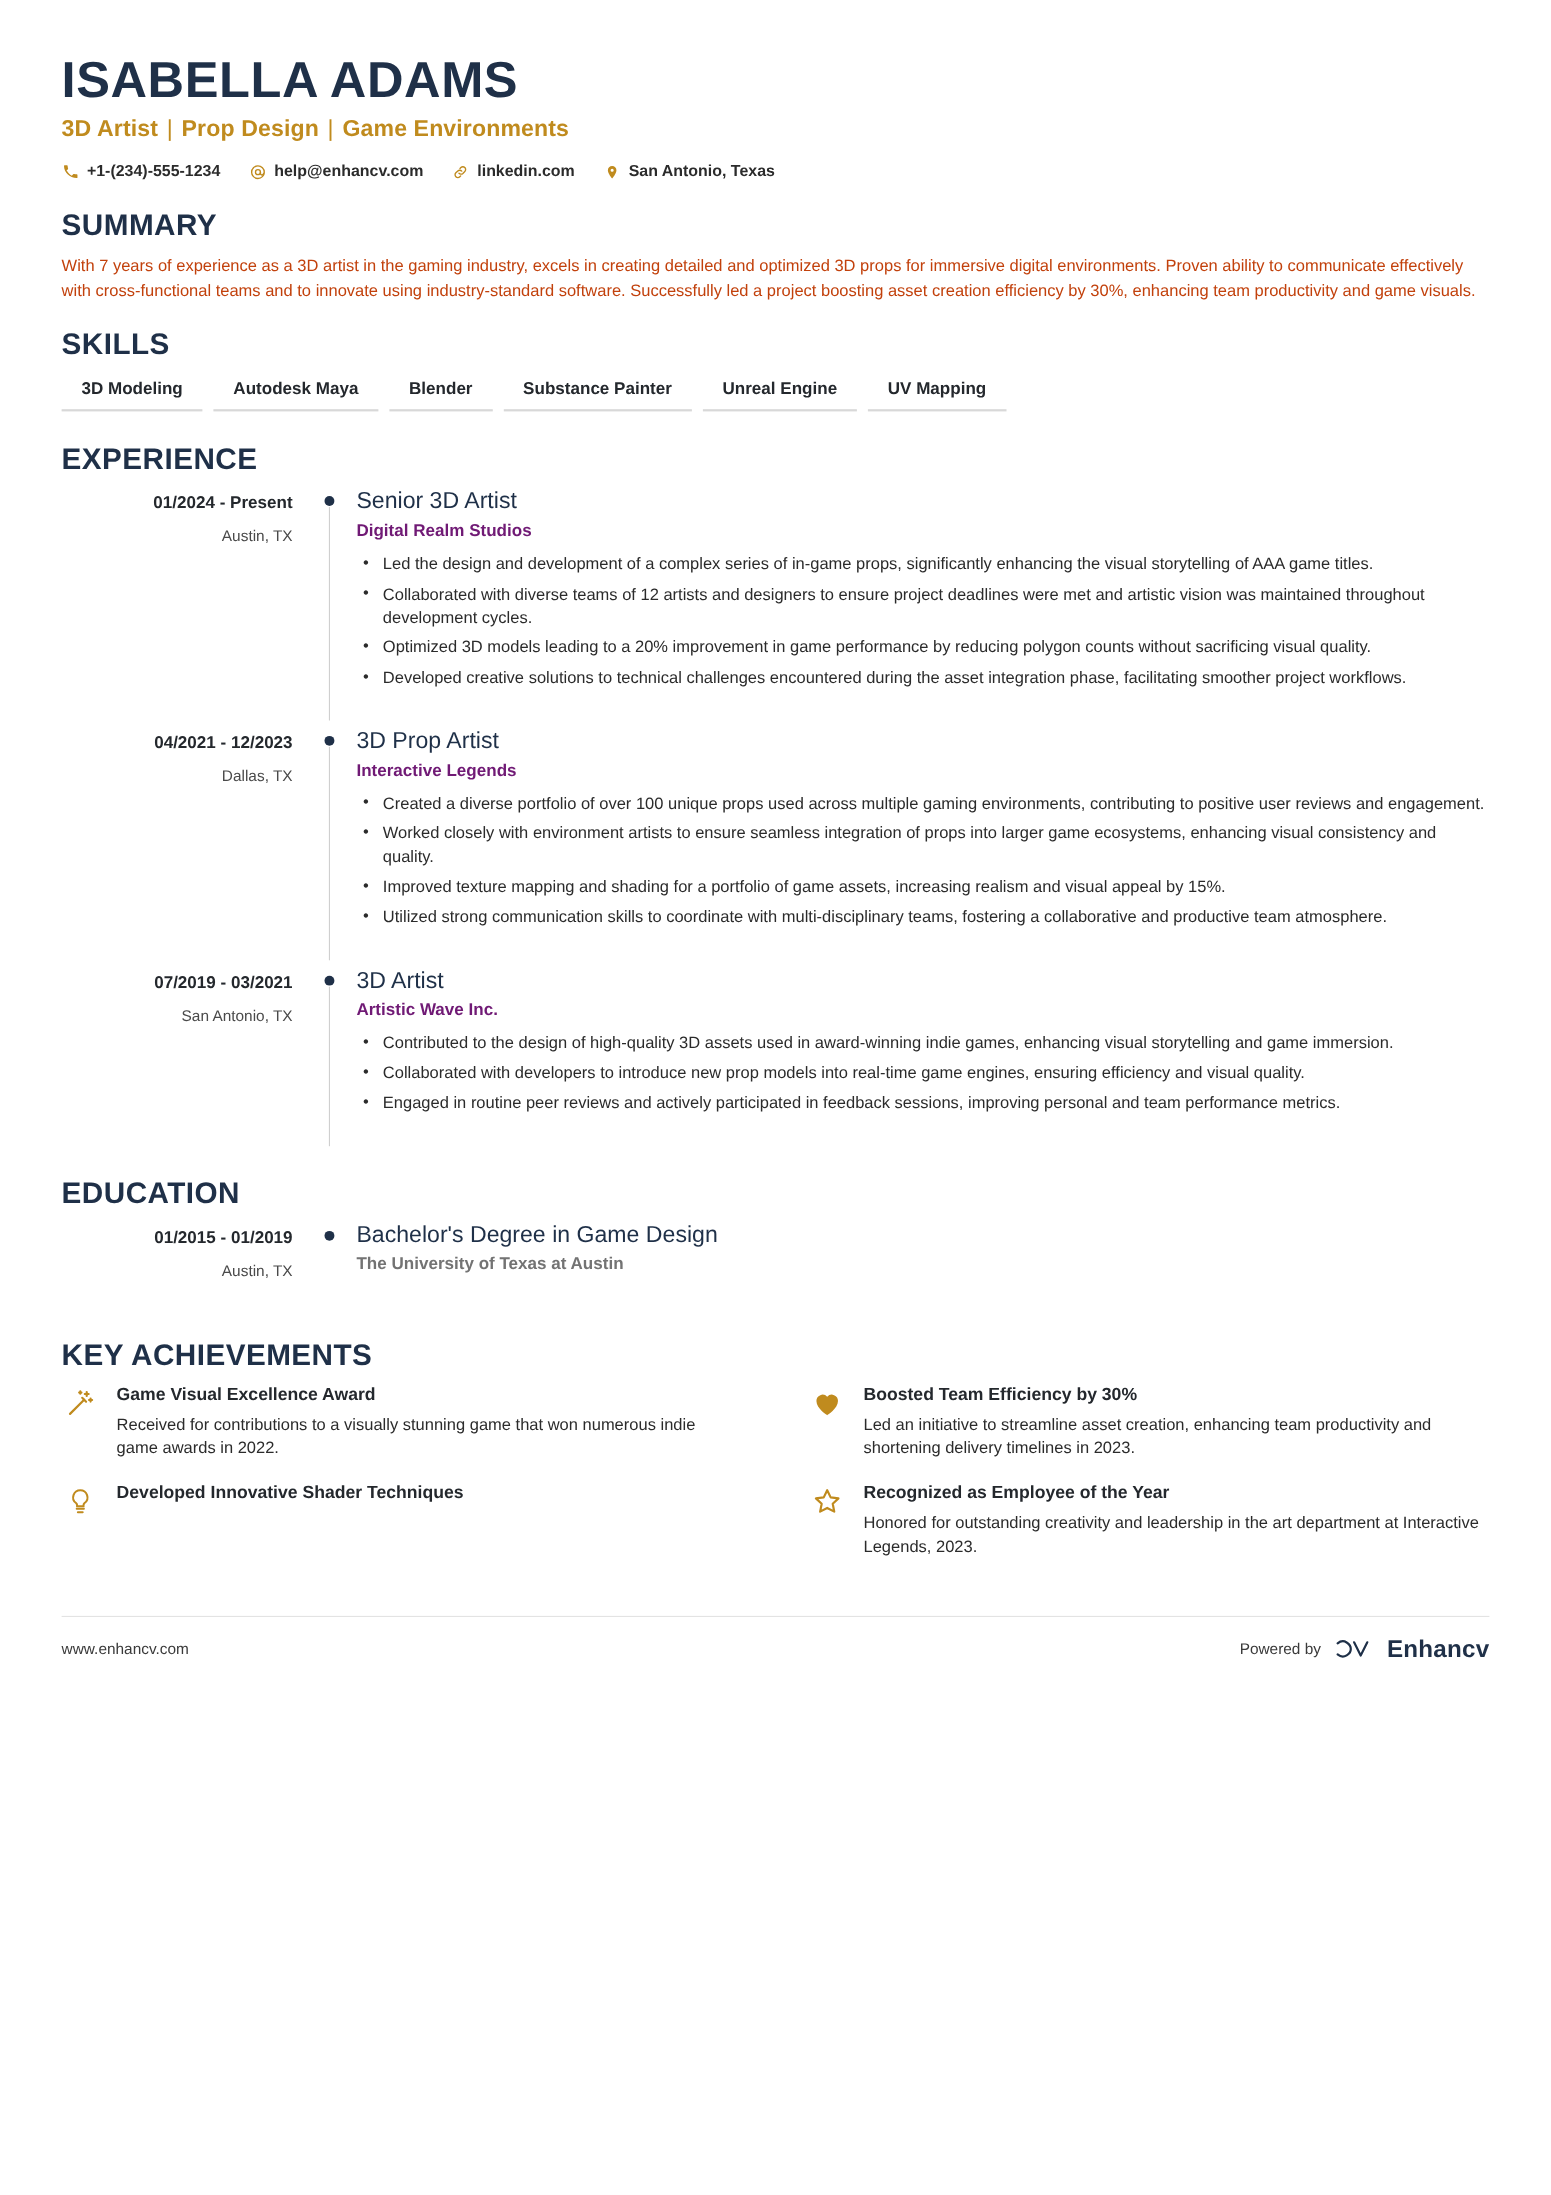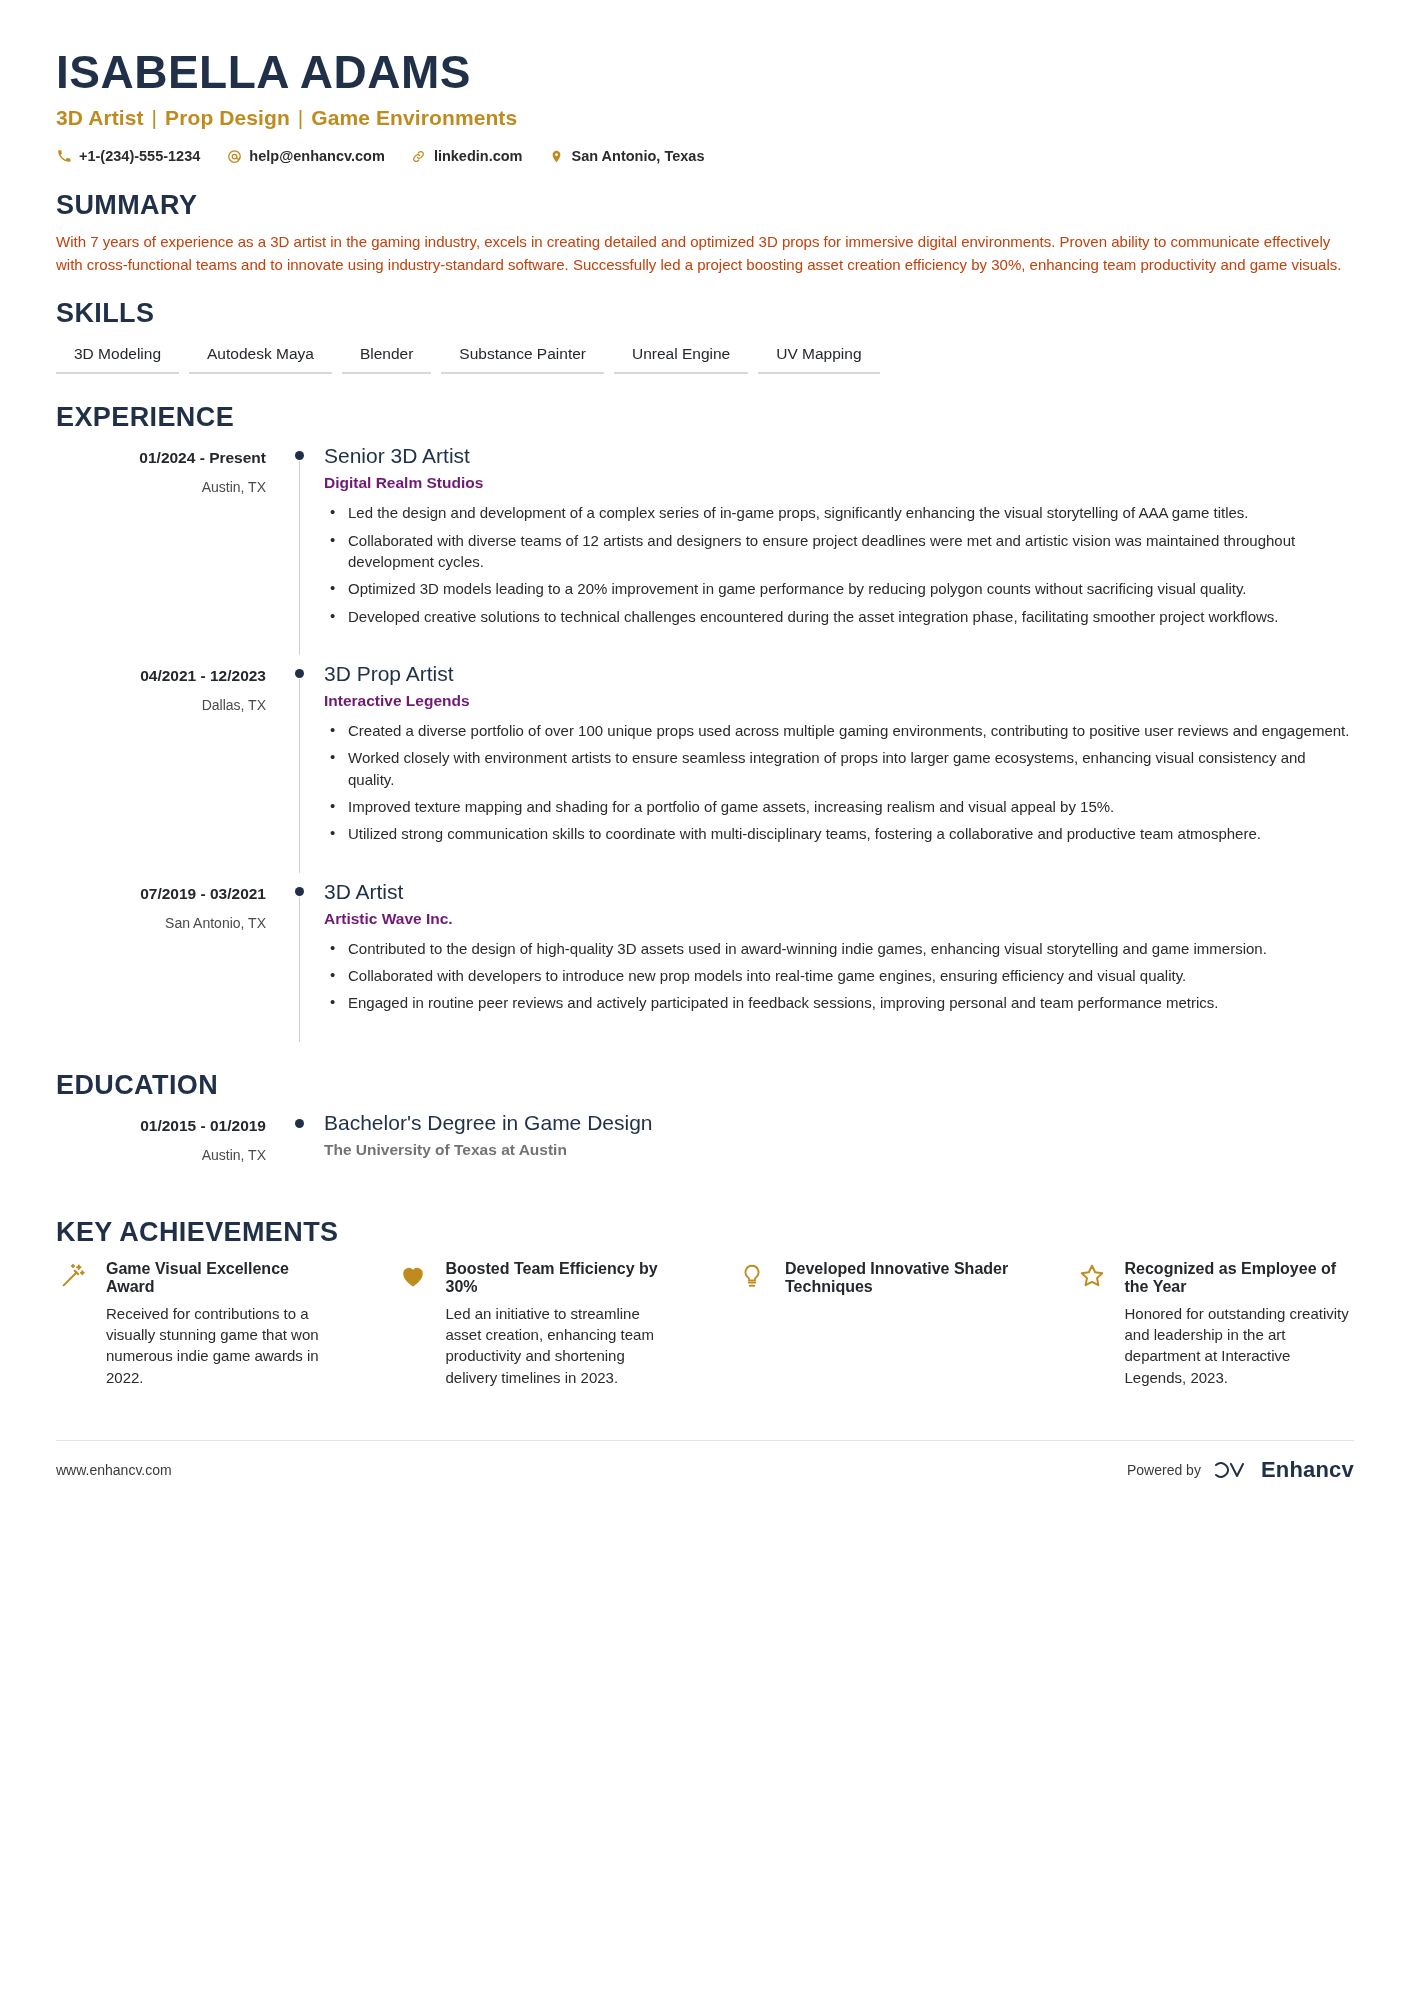--- a/index.html
+++ b/index.html
@@ -81,21 +81,21 @@
   }
   
   .skills-row {
     display: flex;
     flex-wrap: wrap;
     gap: 0 10px;
     margin-top: 12px;
   }
   .skill-chip {
     font-size: 15.5px;
-    font-weight: 400;
+    font-weight: 700;
     color: #24282d;
     padding: 4px 18px 9px 18px;
     border-bottom: 2px solid #d8d8d8;
     white-space: nowrap;
   }
   
   .exp-section { margin-top: 28px; }
   .entry {
     display: flex;
     position: relative;
@@ -195,21 +195,21 @@
   .edu-school {
     font-size: 15.5px;
     font-weight: 700;
     color: #737373;
     margin: 0;
   }
   
   .ka-section { margin-top: 30px; }
   .ka-grid {
     display: grid;
-    grid-template-columns: 1fr 1fr 1fr 1fr;
+    grid-template-columns: 1fr 1fr;
     gap: 22px 60px;
     margin-top: 12px;
   }
   .ka-item {
     display: flex;
     gap: 16px;
     align-items: flex-start;
   }
   .ka-icon {
     width: 34px;

